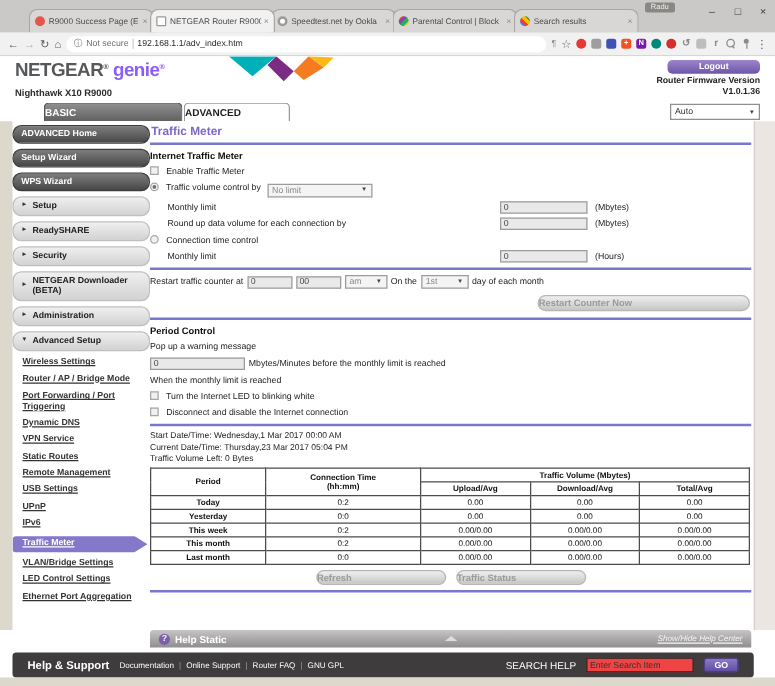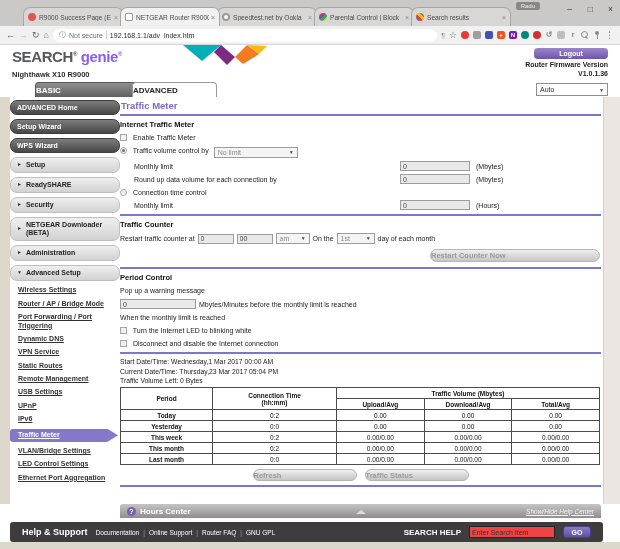--- a/index.html
+++ b/index.html
@@ -50,21 +50,21 @@
   .page{position:absolute;top:45px;left:0;width:620px;height:504px;background:#fff;overflow:hidden}
   .masthead{position:absolute;top:0;left:0;width:620px;height:52px;background:#fff}
   .brand{position:absolute;left:12px;top:3px;font-size:15px;font-weight:bold;color:#57585a;letter-spacing:-0.4px}
   .brand .g{color:#8b5cf6}
   .model{position:absolute;left:12px;top:25px;font-size:7.5px;font-weight:bold;color:#2c2c2c}
   .ribbon{position:absolute;left:183px;top:0}
   .logout{position:absolute;right:12px;top:3px;width:74px;height:11px;background:linear-gradient(#9d85cc,#6d56a8);border-radius:4px;color:#fff;font-size:7px;font-weight:bold;text-align:center;line-height:11px}
   .fw{position:absolute;right:12px;font-size:7px;font-weight:bold;color:#222;text-align:right}
   .tabbtn{position:absolute;bottom:0;height:15px;font-size:8px;font-weight:bold;text-align:left;line-height:15px;border-radius:4px 4px 0 0}
   .tab-basic{left:35px;width:111px;background:linear-gradient(#8f8f8f,#606060);color:#fff;border:1px solid #555;border-bottom:none}
-  .tab-adv{left:132px;width:85px;background:#fff;color:#1d1d1d;border:1px solid #9a9a9a;border-bottom:none}
+  .tab-adv{left:147px;width:85px;background:#fff;color:#1d1d1d;border:1px solid #9a9a9a;border-bottom:none}
   .langsel{position:absolute;right:12px;bottom:1px;width:72px;height:13px;border:1px solid #8f8f8f;background:#fff;font-size:7px;color:#333;display:flex;align-items:center;justify-content:space-between;padding:0 3px}
   .caret{font-size:5px;color:#444}
 
   .pagebody{position:absolute;top:52px;left:0;width:620px;height:407px;background:#fff}
   .left-strip{position:absolute;left:0;top:0;width:10px;height:100%;background:#ddd8cc}
   .right-strip{position:absolute;left:603px;top:0;width:17px;height:100%;background:#ece6e2;border-left:1px solid #d8cfcf}
 
   
   .sidebar{position:absolute;left:10px;top:3px;width:110px}
   .sb-dark{background:linear-gradient(#7d7d7d,#474747);border:1px solid #3c3c3c;border-radius:7px;color:#fff;font-size:7px;font-weight:bold;padding:3px 6px;margin-bottom:4px}
@@ -108,21 +108,21 @@
   .hc-ic{width:9px;height:9px;border-radius:50%;background:#7d5fae;color:#fff;font-size:7px;font-weight:bold;text-align:center;line-height:9px;margin-right:4px;flex:none}
   .hc-label{color:#fff;font-size:8px;font-weight:bold}
   .hc-up{position:absolute;left:50%;transform:translateX(-50%) scaleX(2.4);color:#dedede;font-size:7px}
   .hc-toggle{margin-left:auto;color:#f5f5f5;font-size:6.5px;font-style:italic;text-decoration:underline}
   .footer{position:absolute;top:477px;left:10px;width:593px;height:20px;background:#3e3c3d;border-radius:3px;display:flex;align-items:center;padding:0 12px;gap:8px}
   .ft-title{color:#fff;font-size:9px;font-weight:bold;flex:none}
   .flinks{display:flex;align-items:center}
   .flink{color:#fff;font-size:6.5px;white-space:nowrap}
   .flink + .flink::before{content:"|";margin:0 4px;color:#9a9a9a}
   .ft-sp{flex:1}
-  .ft-search-label{color:#fff;font-size:8px;font-weight:bold;flex:none}
+  .ft-search-label{color:#fff;font-size:8px;font-weight:normal;flex:none}
   .ft-input{width:86px;height:12px;font-size:7px;font-family:"Liberation Sans",sans-serif;border:1px solid #222;padding:0 2px;color:#333;background:#ef4444}
   .ft-go{width:28px;height:12px;background:linear-gradient(#8c7ac6,#5f4fa4);border:1px solid #4c3f8c;border-radius:3px;color:#fff;font-size:7px;font-weight:bold;text-align:center;line-height:11px}
   .bottom-strip{position:absolute;top:497px;left:0;width:620px;height:7px;background:#ddd8cc}
 </style>
 </head>
 <body>
 
 <div class="titlebar">
   <div class="tab" style="left:23px">
     <span class="fav f1"></span>
@@ -180,21 +180,21 @@
   <span class="ext e10">r</span>
   <span class="ext e11"></span>
   <span class="ext e12"></span>
   <span class="nav">⋮</span>
 </div>
 
 <div class="page">
 
   <div class="masthead">
     <div class="brand">
-      <span>SEARCH</span><sup style="font-size:6px">®</sup>
+      <span>NETGEAR</span><sup style="font-size:6px">®</sup>
       <span class="g">genie</span><sup class="g" style="font-size:6px">®</sup>
     </div>
     <div class="model">Nighthawk X10 R9000</div>
     <svg class="ribbon" width="90" height="22" viewBox="0 0 90 22">
       <polygon points="0,0 38,0 19,16" fill="#00b0b9"></polygon>
       <polygon points="38,0 52,12 44,20 31,7" fill="#7c2b83"></polygon>
       <polygon points="52,12 64,0 76,9 60,19" fill="#f47b20"></polygon>
       <polygon points="64,0 76,9 84,1" fill="#fdb913"></polygon>
     </svg>
     <div class="logout">Logout</div>
@@ -290,21 +290,20 @@
         <span class="radio"></span>
         <span>Connection time control</span>
       </div>
       <div class="row">
         <span class="ind">Monthly limit</span>
         <input class="field" value="0" style="">
         <span class="unit">(Hours)</span>
       </div>
       <hr class="div">
 
-      <div class="h4">Traffic Counter</div>
       <div class="row inline">
         <span>Restart traffic counter at</span>
         <input class="sfield" value="0" style="">
         <input class="sfield" value="00" style="">
         <span class="selbox" style="width:34px">
           <span>am</span>
           <span class="caret">▼</span>
         </span>
         <span>On the</span>
         <span class="selbox" style="width:38px">
@@ -395,21 +394,21 @@
       <div class="tblbtns">
         <div class="gbtn">Refresh</div>
         <div class="gbtn">Traffic Status</div>
       </div>
       <hr class="div">
     </div>
   </div>
 
   <div class="helpbar">
     <span class="hc-ic">?</span>
-    <span class="hc-label">Hours Center</span>
+    <span class="hc-label">Help Static</span>
     <span class="hc-up">▲</span>
     <span class="hc-toggle">Show/Hide Help Center</span>
   </div>
 
   <div class="footer">
     <span class="ft-title">Help &amp; Support</span>
     <span class="flinks">
       <span class="flink">Documentation</span>
       <span class="flink">Online Support</span>
       <span class="flink">Router FAQ</span>

